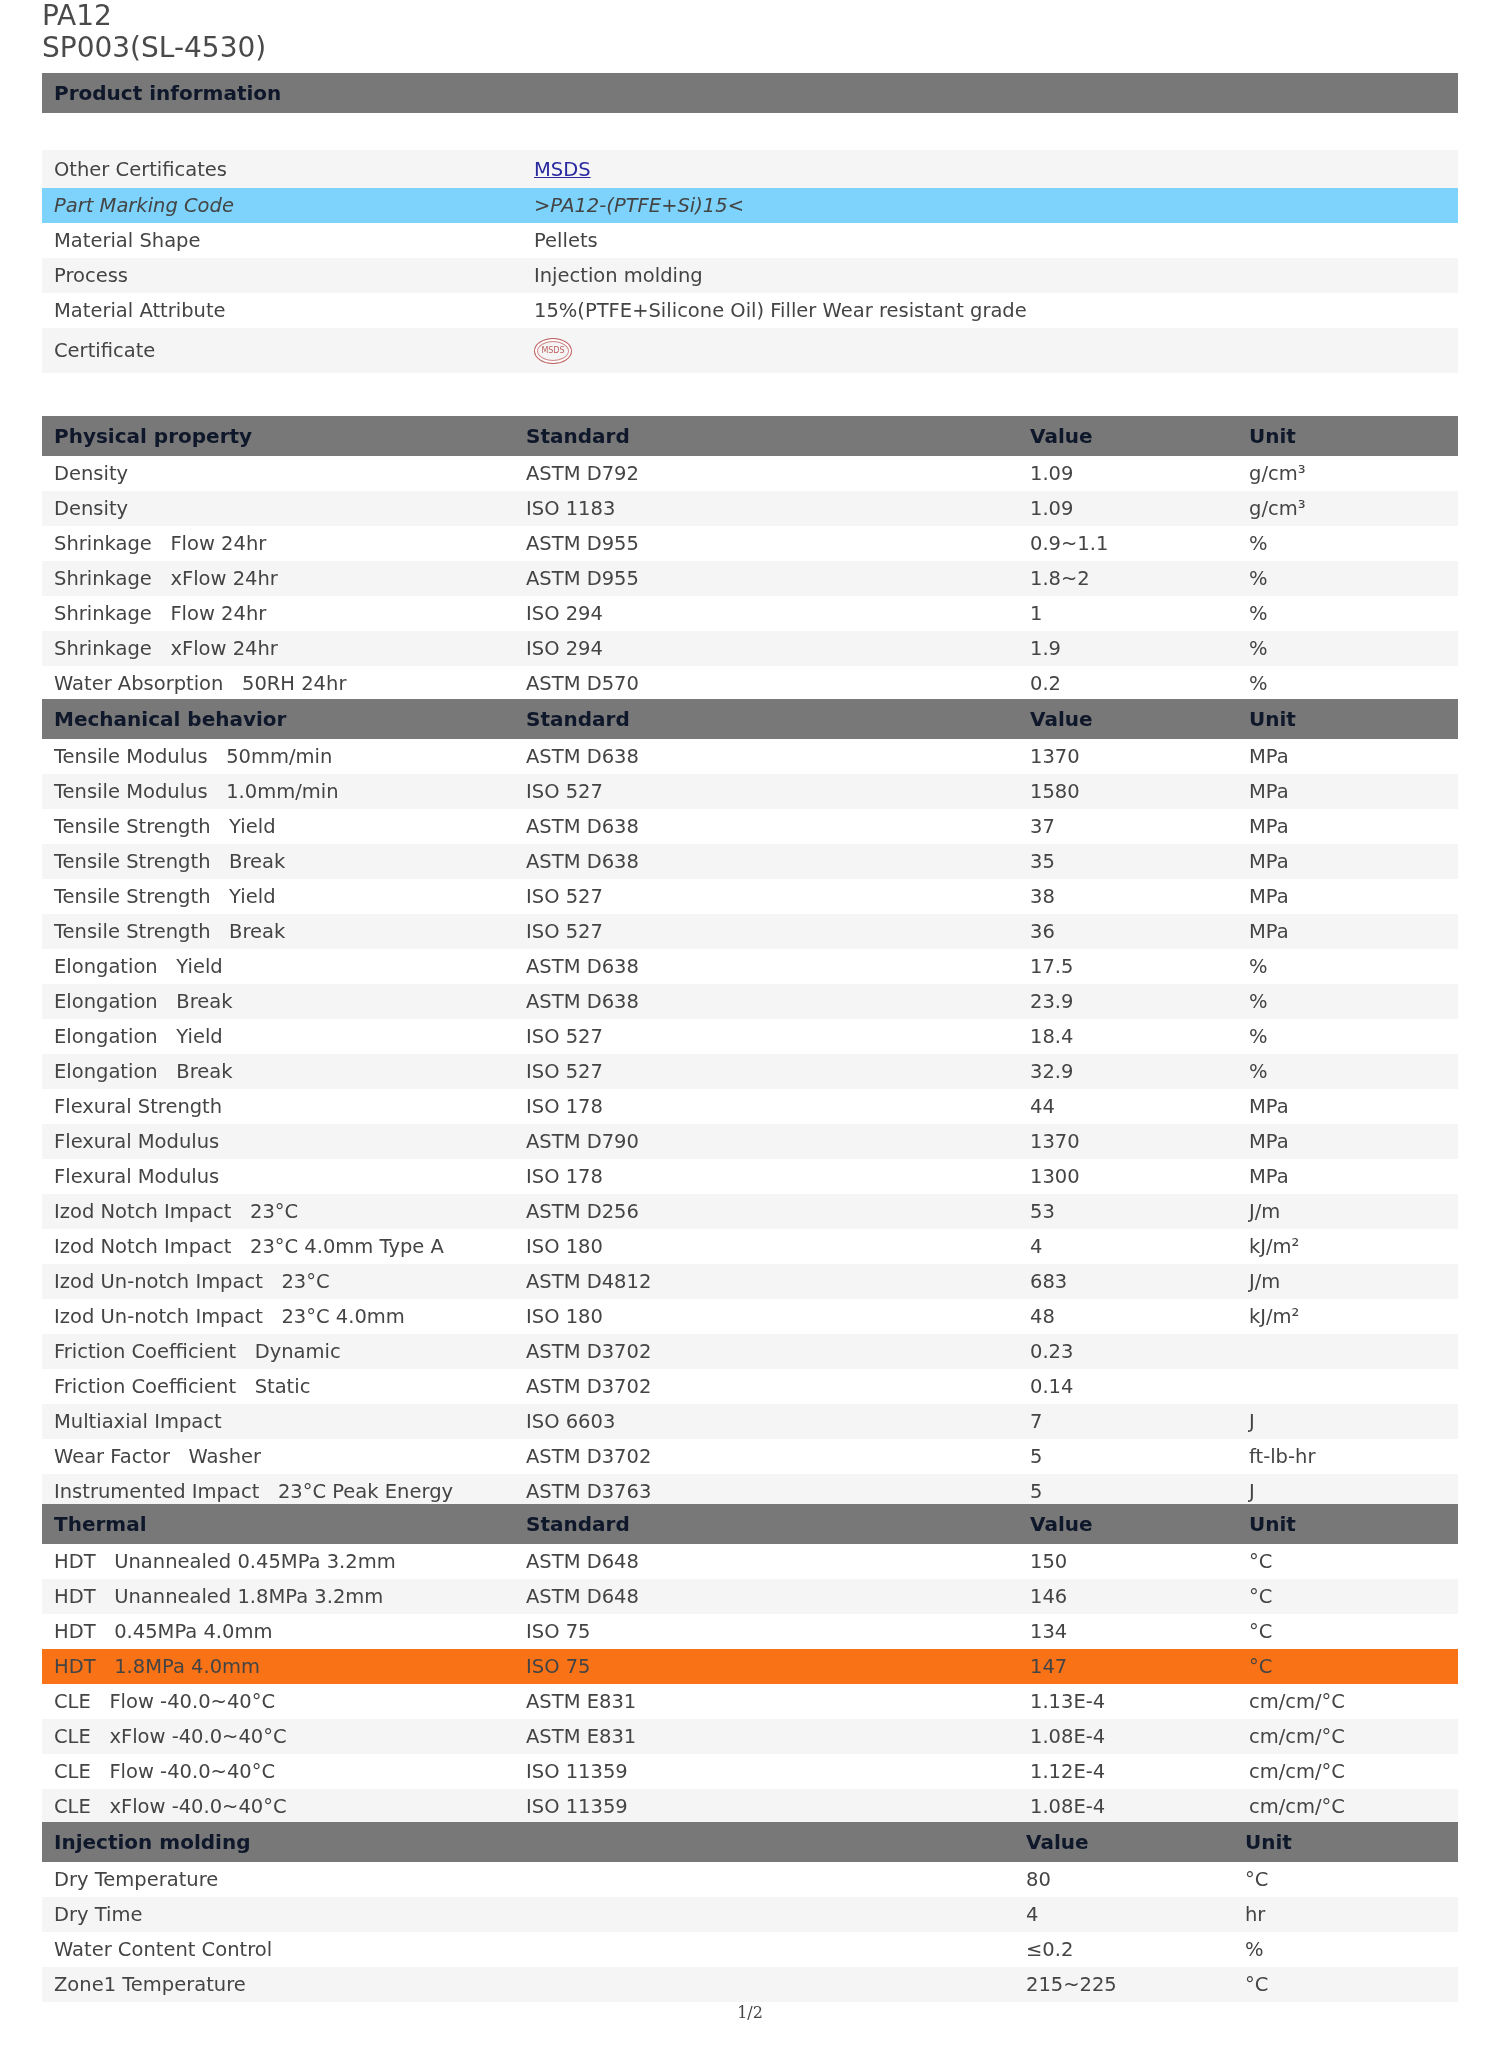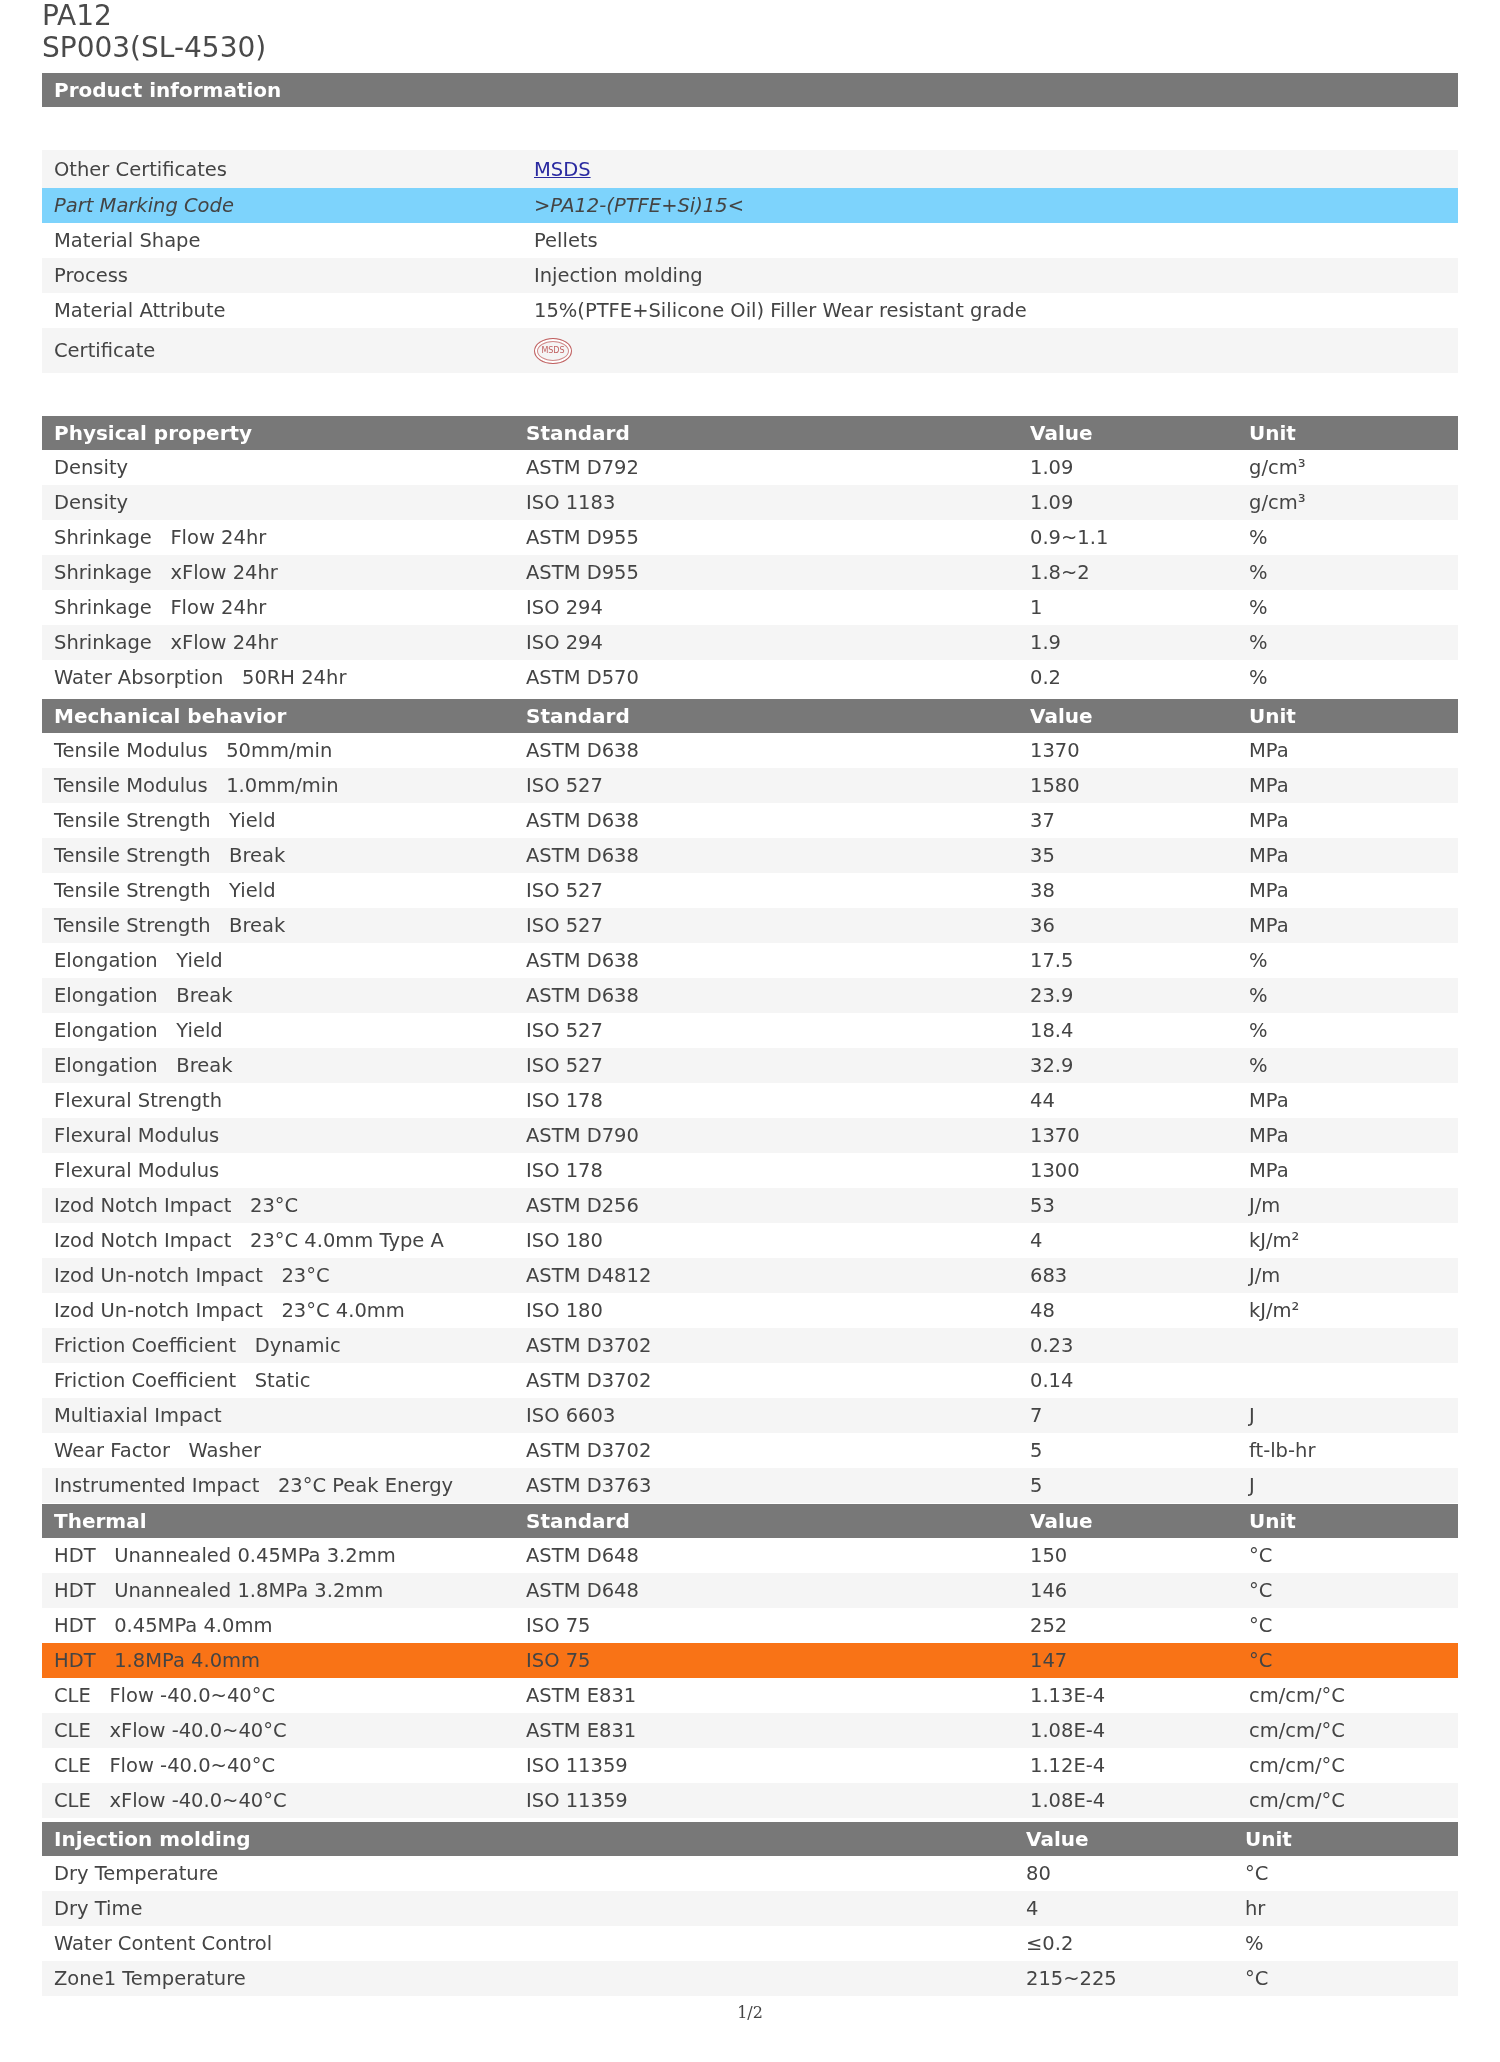--- a/index.html
+++ b/index.html
@@ -2,21 +2,21 @@
 <html><head>
 <meta charset="utf-8">
 <style>
   html, body { margin:0; padding:0; background:#ffffff; }
   body { width:1500px; height:2062px; position:relative; overflow:hidden;
          font-family:"DejaVu Sans", "Liberation Sans", sans-serif; color:#444; }
   .title { position:absolute; left:42px; font-size:28px; color:#4a4a4a; line-height:32px; }
   #t1 { top:0px; }
   #t2 { top:32px; }
   .wrap { position:absolute; left:42px; width:1416px; }
-  .bar { background:#787878; color:#ffffff; height:34px; display:flex; align-items:center;
+  .bar { background:#787878; color:#0f172a; height:40px; display:flex; align-items:center;
          font-size:20px; font-weight:bold; position:relative; }
   .bar span { position:absolute; }
   .row { height:35px; display:flex; align-items:center; font-size:19.5px; color:#444; position:relative; }
   .row:nth-child(odd) { background:#f5f5f5; }
   .row span { position:absolute; white-space:pre; }
   .c1 { left:12px; } .c2 { left:484px; } .c3 { left:988px; } .c4 { left:1207px; }
   .pc2 { left:492px; }
   .link { color:#2a2aa0; text-decoration:underline; }
   .cert-icon { width:36px; height:24px; border:1.5px solid #c06060; border-radius:50%;
                color:#c06060; font-size:8px; display:flex; align-items:center; justify-content:center;
@@ -274,21 +274,21 @@
       </div>
       <div class="row" style="background: rgb(245, 245, 245);">
         <span class="c1">HDT   Unannealed 1.8MPa 3.2mm</span>
         <span class="c2">ASTM D648</span>
         <span class="c3">146</span>
         <span class="c4">°C</span>
       </div>
       <div class="row" style="background: rgb(255, 255, 255);">
         <span class="c1">HDT   0.45MPa 4.0mm</span>
         <span class="c2">ISO 75</span>
-        <span class="c3">252</span>
+        <span class="c3">134</span>
         <span class="c4">°C</span>
       </div>
       <div class="row" style="background: #f97316;">
         <span class="c1">HDT   1.8MPa 4.0mm</span>
         <span class="c2">ISO 75</span>
         <span class="c3">147</span>
         <span class="c4">°C</span>
       </div>
       <div class="row" style="background: rgb(255, 255, 255);">
         <span class="c1">CLE   Flow -40.0~40°C</span>

